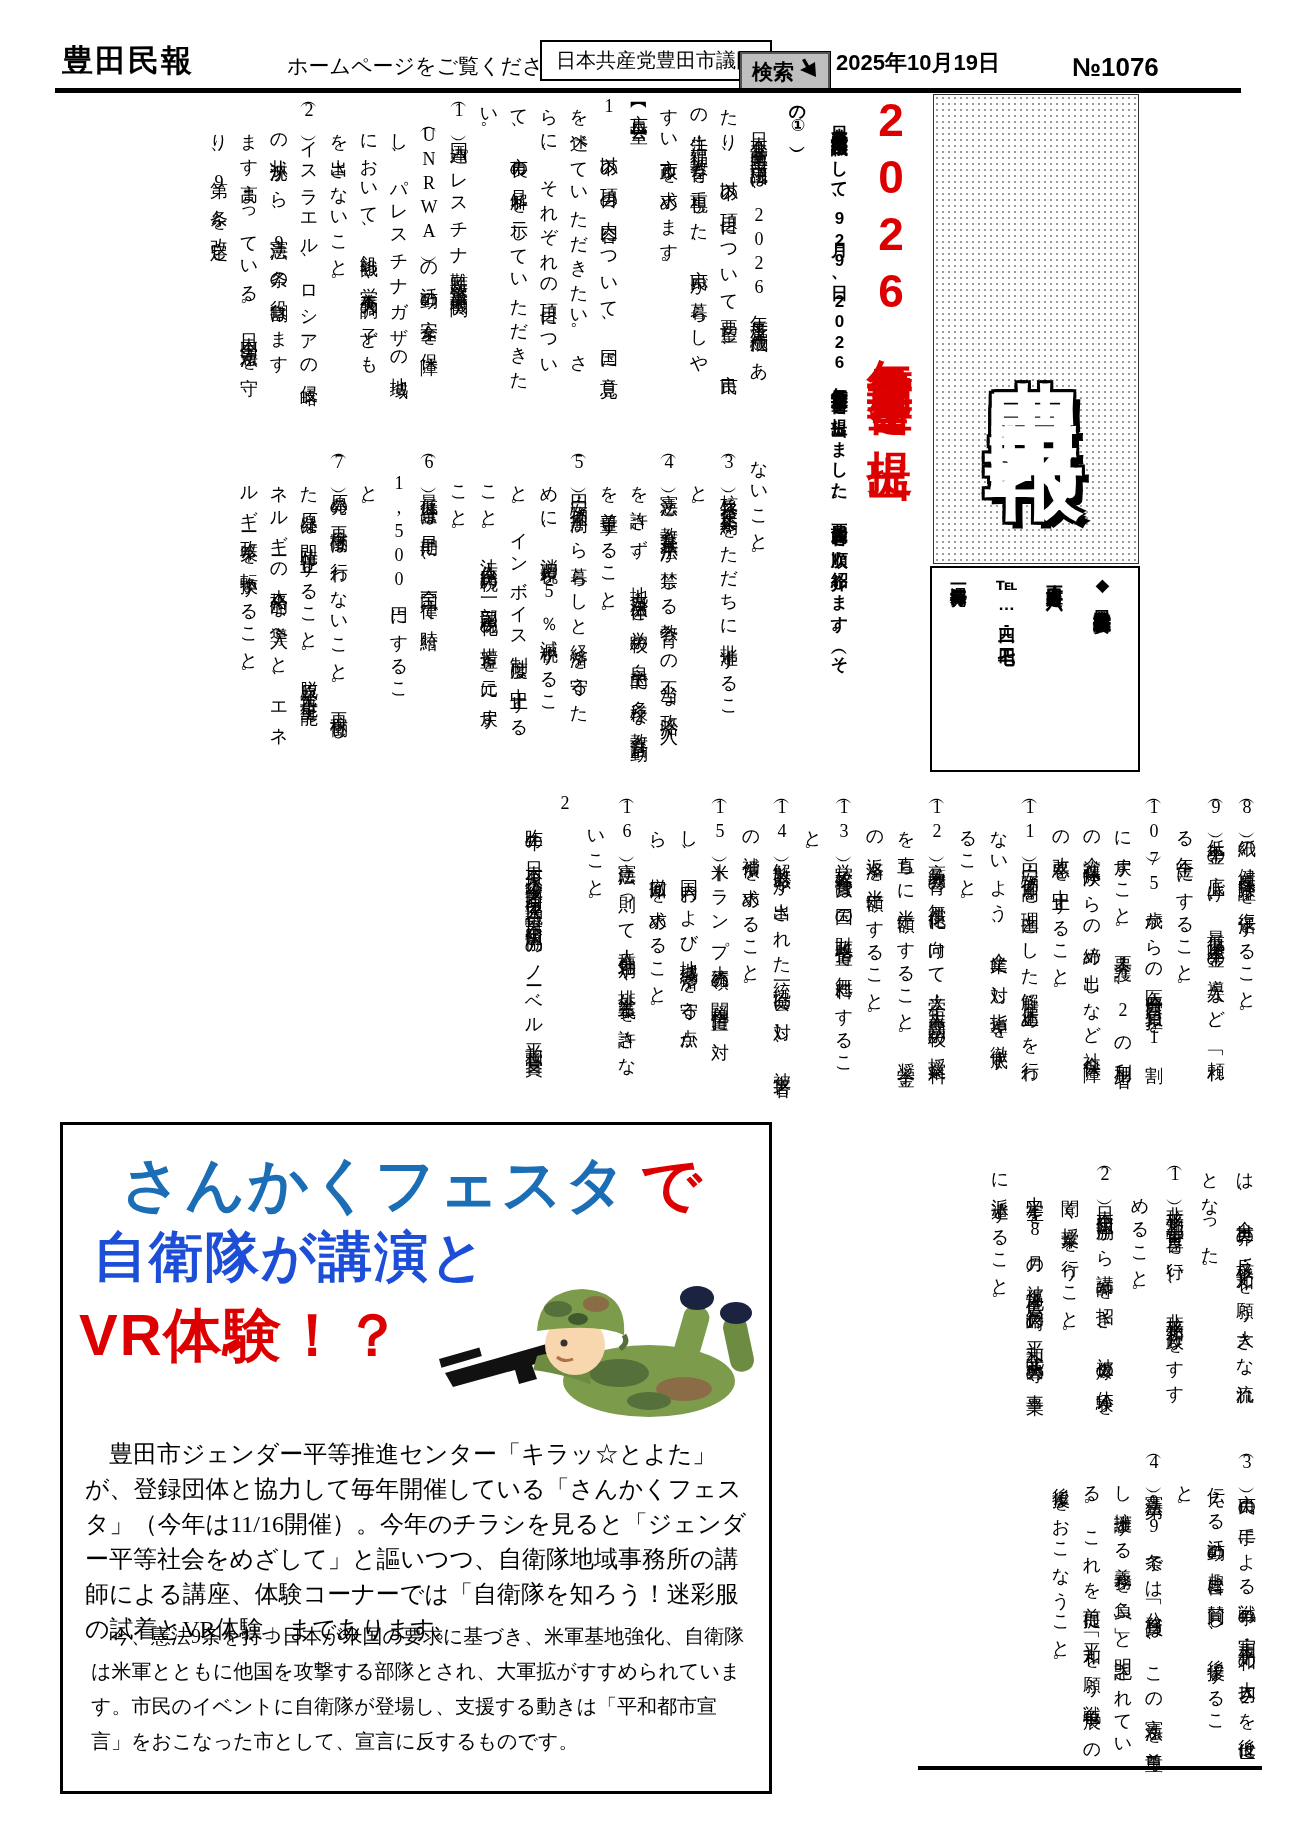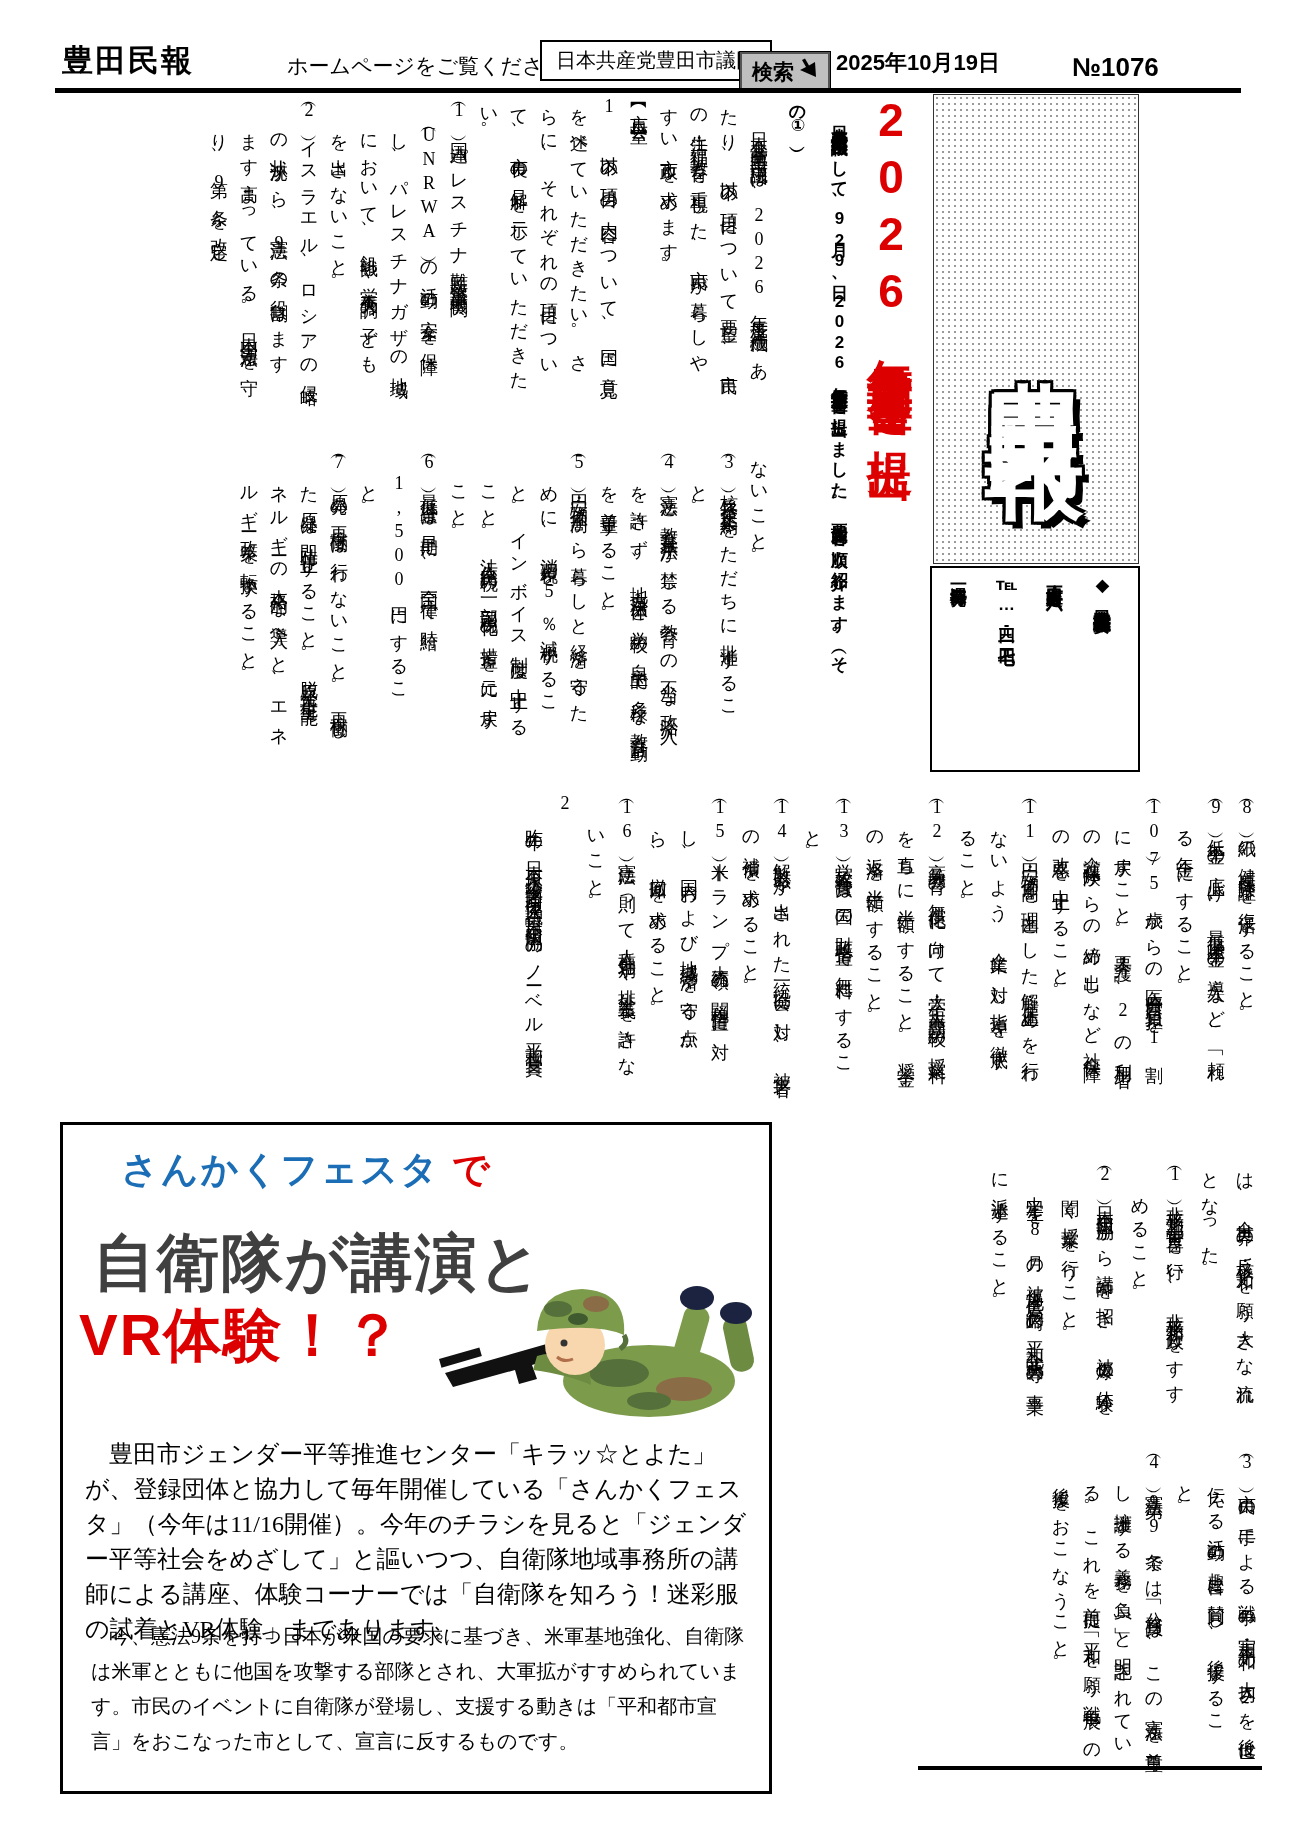--- a/index.html
+++ b/index.html
@@ -47,24 +47,24 @@
   #band2{left:58px;top:448px;width:716px;height:292px;}
   #band3{left:56px;top:793px;width:1206px;height:285px;line-height:31px;}
   #band4{left:790px;top:1160px;width:472px;height:252px;line-height:35px;}
   #band5{left:918px;top:1448px;width:344px;height:312px;line-height:31px;}
   #page2-number{display:block;}
   #band5-rule{left:918px;top:1766px;width:344px;height:4px;background:#000;}
 
   
   #festa-box{left:60px;top:1122px;width:712px;height:672px;border:3px solid #000;
              box-sizing:border-box;background:#fff;}
-  #festa-h1{position:absolute;left:58px;top:20px;font-size:37px;font-weight:900;letter-spacing:2px;white-space:nowrap;}
+  #festa-h1{position:absolute;left:58px;top:20px;font-size:60px;font-weight:900;letter-spacing:2px;white-space:nowrap;}
   #festa-h1 .blue{color:#1b6eb5;}
   #festa-h1 .red{color:#dd0000;margin-left:12px;}
-  #festa-h2{position:absolute;left:30px;top:96px;font-size:62px;font-weight:900;color:#404040;letter-spacing:2px;white-space:nowrap;}
+  #festa-h2{position:absolute;left:30px;top:96px;font-size:54px;font-weight:900;color:#1d4ed8;letter-spacing:2px;white-space:nowrap;}
   #festa-h3{position:absolute;left:16px;top:172px;font-size:58px;font-weight:900;color:#dd0000;letter-spacing:2px;white-space:nowrap;}
   #soldier{position:absolute;left:374px;top:128px;}
   #festa-p1{position:absolute;left:22px;top:312px;width:662px;font-size:24px;line-height:35px;margin:0;}
   #festa-p2{position:absolute;left:22px;top:488px;width:662px;font-size:20px;line-height:35px;margin:6px;}
 </style>
 </head>
 <body>
 
 <div id="page">
 

